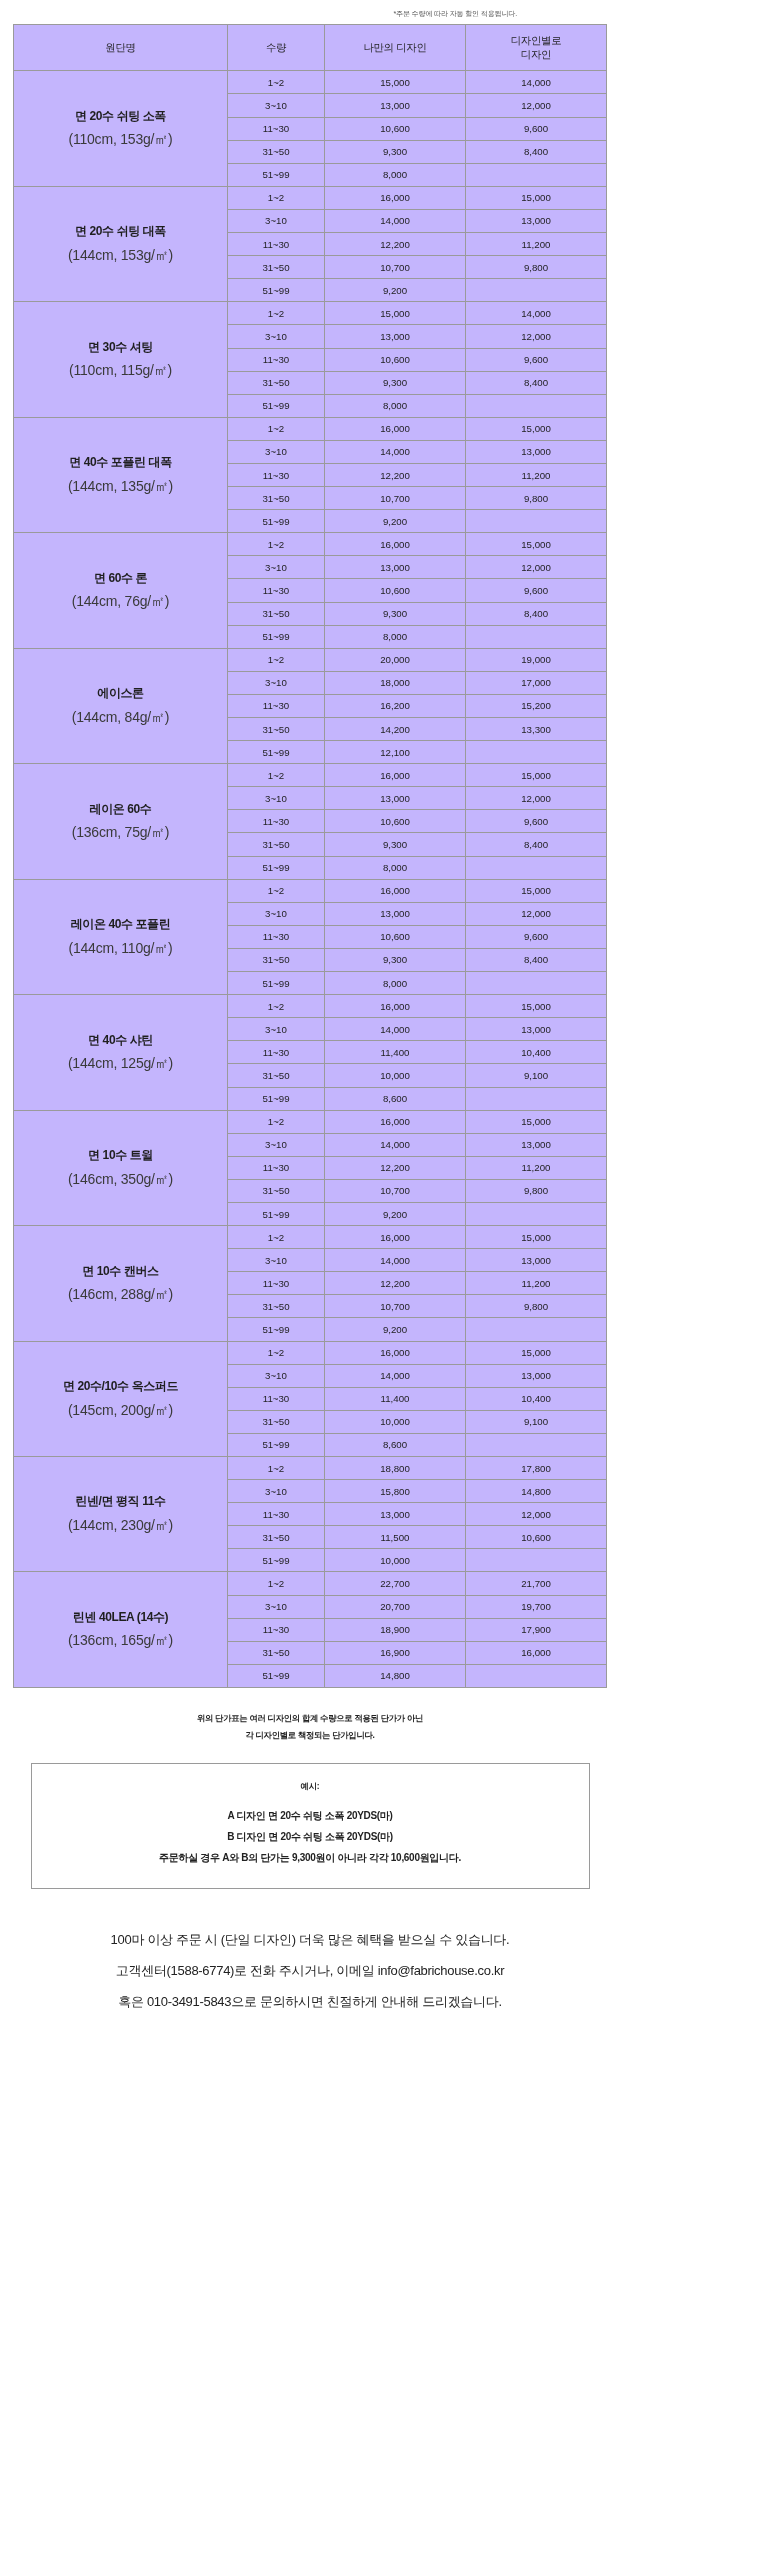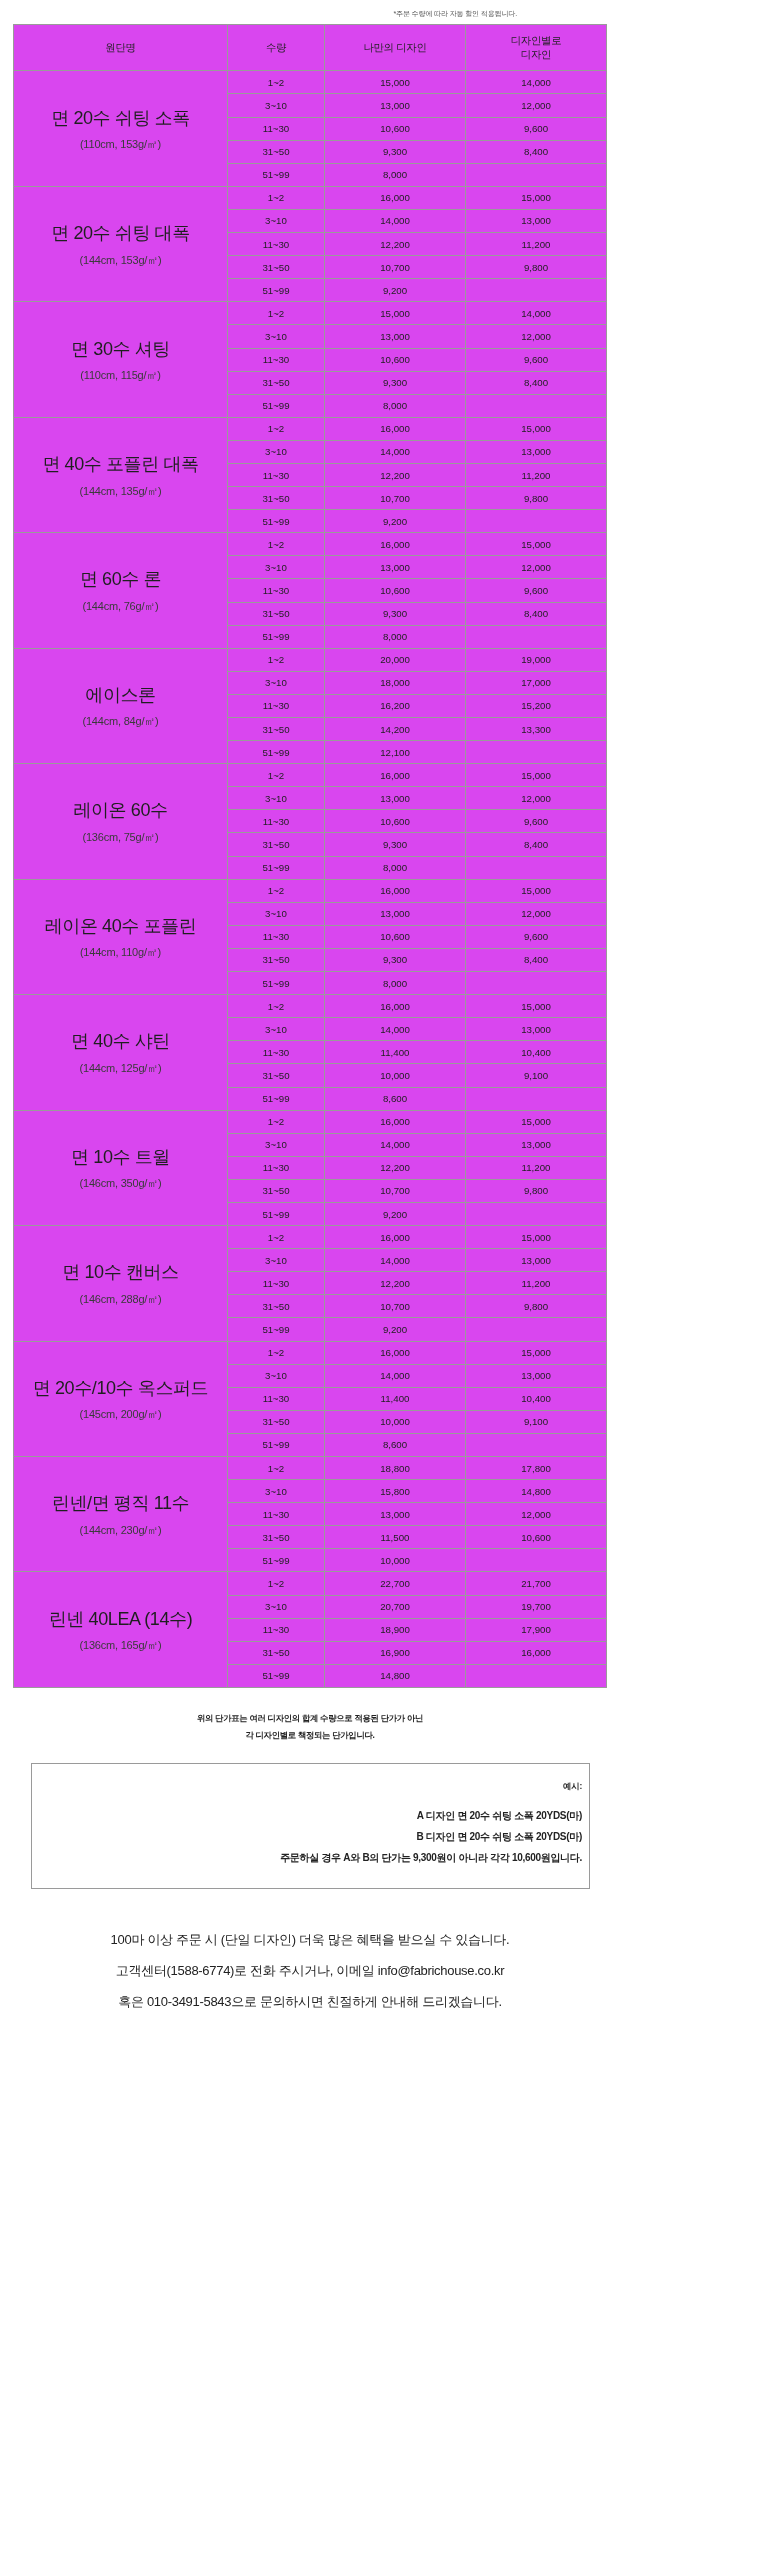--- a/index.html
+++ b/index.html
@@ -28,21 +28,21 @@
     letter-spacing: -0.2px;
   }
   .table-wrap {
     width: 594px;
     margin: 0 auto;
   }
   table.price {
     border-collapse: collapse;
     width: 594px;
     table-layout: fixed;
-    background: #d946ef;
+    background: #c4b5fd;
   }
   table.price col.c-name { width: 214px; }
   table.price col.c-qty  { width: 97px; }
   table.price col.c-my   { width: 141px; }
   table.price col.c-fh   { width: 141px; }
 
   table.price th, table.price td {
     border: 0.6px solid #9a9a9a;
     font-size: 9.7px;
     color: #1f1f1f;
@@ -56,27 +56,28 @@
     line-height: 1.35;
     letter-spacing: -0.3px;
     padding: 2.6px 1.3px;
   }
   td.fabric {
     padding: 6.5px 3.9px;
     line-height: 1.5;
     border-bottom: 0.6px solid #9a9a9a;
   }
   td.fabric .fname {
-    font-size: 18px;
+    font-size: 12px;
     letter-spacing: -0.4px;
     display: block;
     margin-bottom: 4.5px;
+    font-weight: bold;
   }
   td.fabric .fspec {
-    font-size: 11px;
+    font-size: 14px;
     color: #3a3a3a;
     letter-spacing: -0.2px;
     display: block;
     text-align: center;
   }
   td.qty {
     height: 19.5px;
     font-size: 9px;
     letter-spacing: 0;
     padding: 1.3px 0;
@@ -96,21 +97,21 @@
     line-height: 2.0;
     font-weight: bold;
     letter-spacing: -0.3px;
   }
   .example-box {
     margin: 19.5px auto 0;
     width: 559px;
     border: 0.6px solid #9a9a9a;
     box-sizing: border-box;
     padding: 17px 6.5px 19.5px;
-    text-align: right;
+    text-align: center;
   }
   .example-box .ex-title {
     font-size: 8.4px;
     font-weight: bold;
     color: #222;
     margin-bottom: 13px;
     letter-spacing: -0.2px;
   }
   .example-box .ex-line {
     font-size: 10px;

